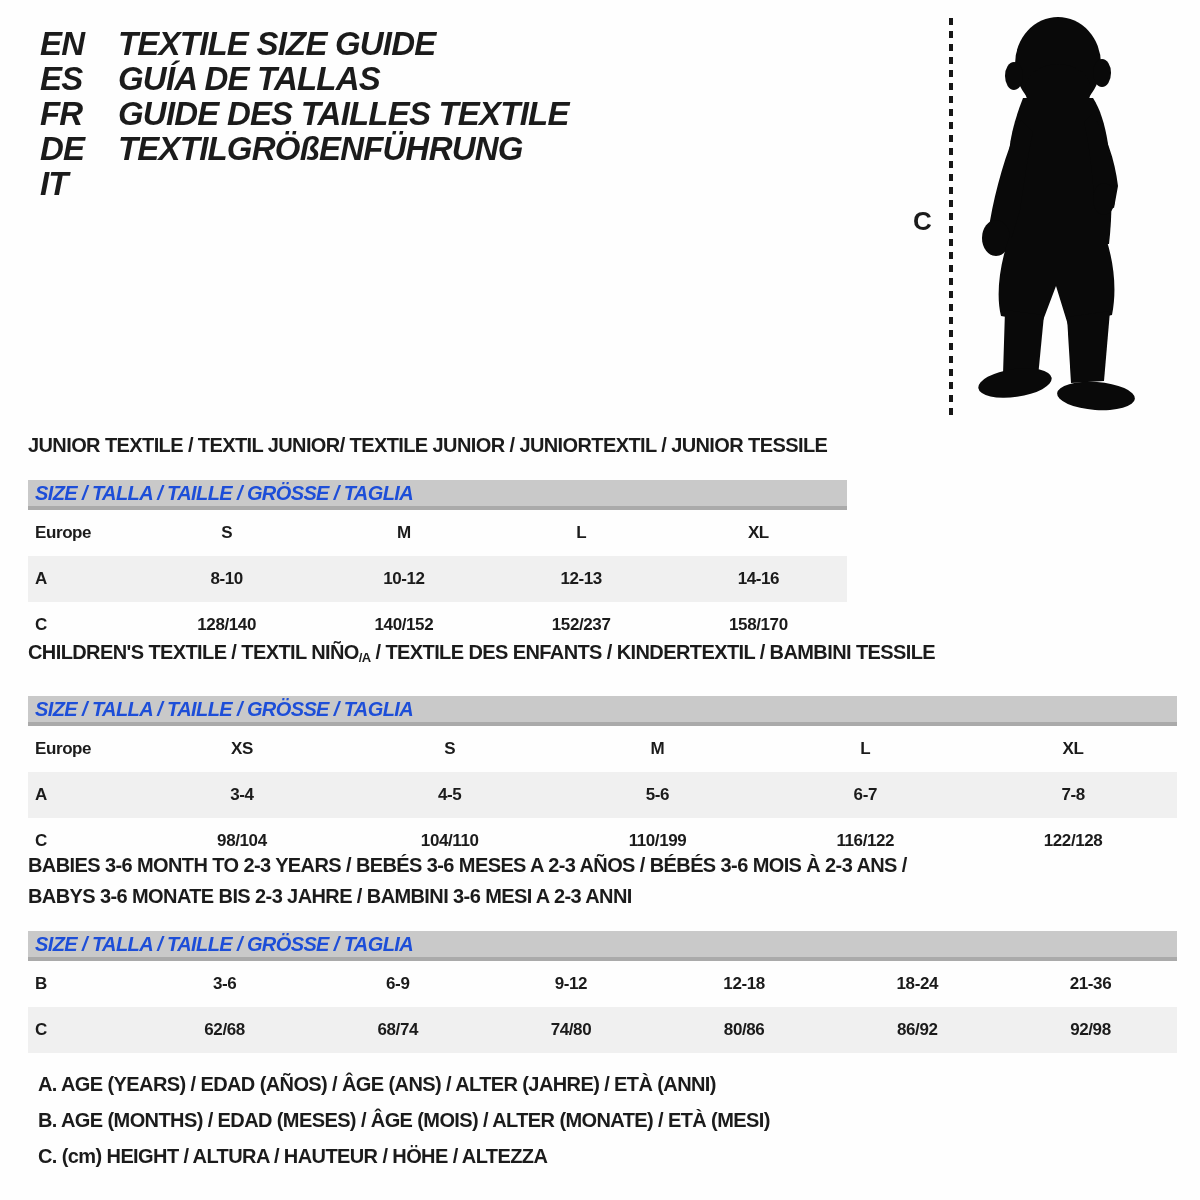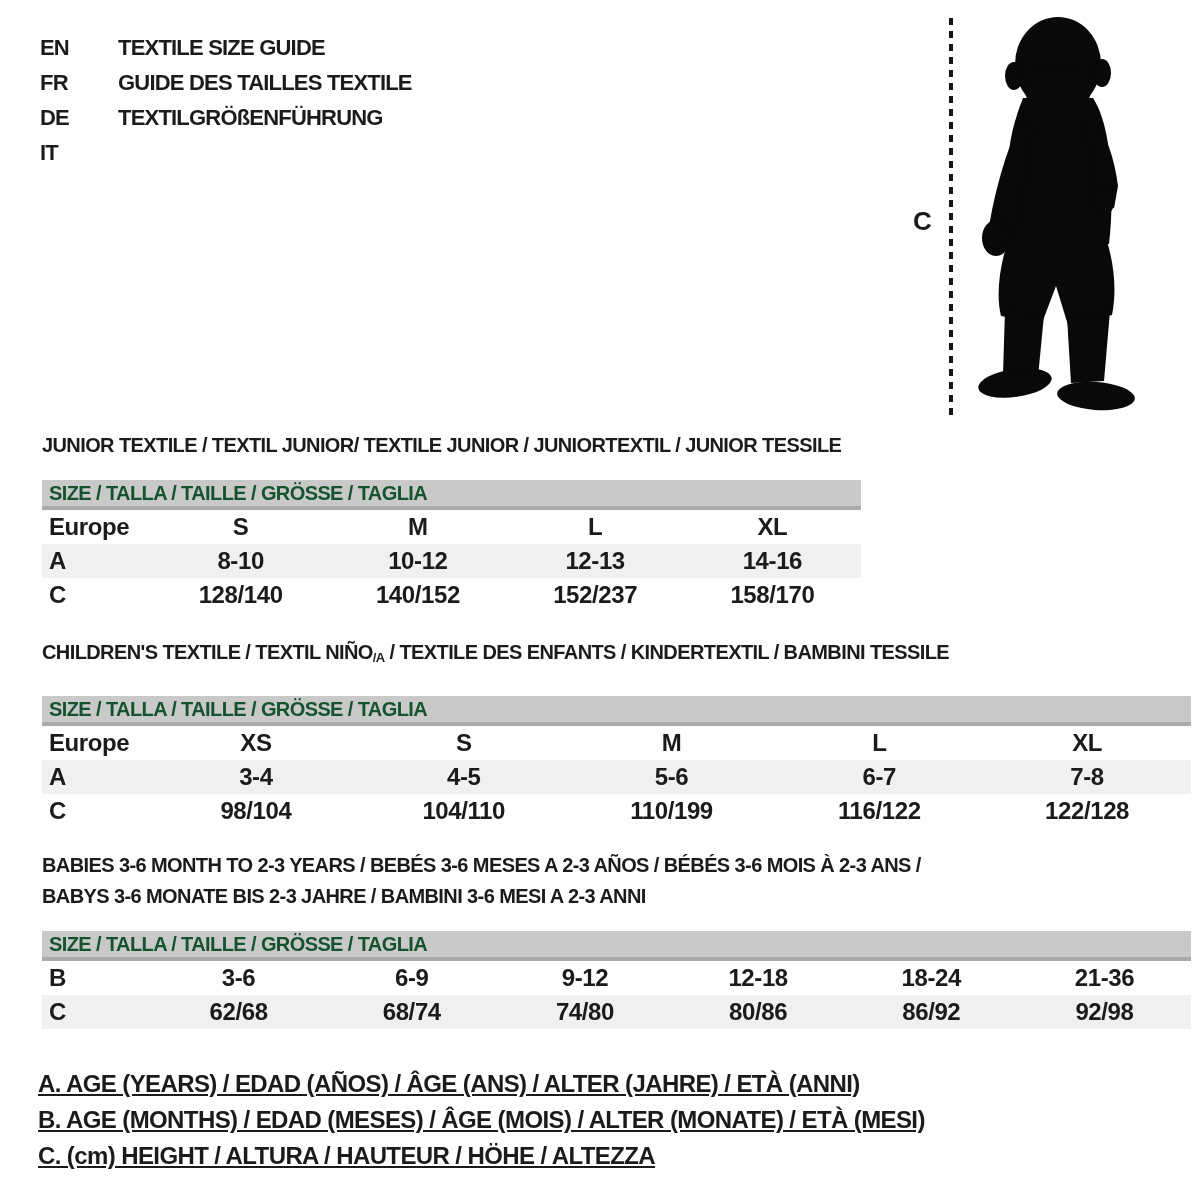--- a/index.html
+++ b/index.html
@@ -6,62 +6,66 @@
   body{
     width:1200px;height:1200px;background:#ffffff;
     font-family:"Liberation Sans", sans-serif;
     font-weight:bold;color:#1b1b1b;
     -webkit-font-smoothing:antialiased;
   }
   .page{position:relative;width:1200px;height:1200px;overflow:hidden;background:#fefefe;}
 
   
   .langs{position:absolute;left:40px;top:26px;}
-  .lang-row{display:flex;height:35px;align-items:flex-end;font-size:22px;letter-spacing:-0.8px;}
+  .lang-row{display:flex;height:35px;align-items:center;font-size:33px;letter-spacing:-0.8px;font-style:italic;}
   .lang-code{width:78px;}
   .lang-title{white-space:nowrap;}
 
   
   .dashline{
     position:absolute;left:949px;top:18px;width:4px;height:400px;
     background:repeating-linear-gradient(to bottom,#161616 0 7px,transparent 7px 13px);
   }
   .measure-label{position:absolute;left:913px;top:206px;font-size:26px;letter-spacing:-0.5px;}
   .silhouette{position:absolute;left:963px;top:14px;width:185px;height:405px;}
 
   
-  .section{position:absolute;left:42px;}
+  .section{position:absolute;left:28px;}
   .section-title{font-size:20px;letter-spacing:-0.6px;line-height:24px;white-space:nowrap;}
   .section-title .subscript{font-size:13px;vertical-align:-3px;}
   .size-bar{
     background:#c9c9c9;border-bottom:4px solid #aaaaaa;
     height:26px;line-height:27px;padding-left:7px;
-    font-size:20px;letter-spacing:-0.6px;color:#14532d;
+    font-size:20px;letter-spacing:-0.6px;color:#1d4ed8;font-style:italic;
   }
-  .trow{display:flex;height:34px;align-items:center;font-size:24px;letter-spacing:-0.4px;}
+  .trow{display:flex;height:46px;align-items:center;font-size:17px;letter-spacing:-0.4px;}
   .trow.shaded{background:#f0f0f0;}
   .tlabel{width:110px;padding-left:7px;box-sizing:border-box;}
   .tcell{flex:1;text-align:center;}
 
   
   .legend{position:absolute;left:38px;top:1066px;}
-  .legend-line{font-size:24px;letter-spacing:-0.6px;line-height:36px;white-space:nowrap;text-decoration:underline;}
+  .legend-line{font-size:20px;letter-spacing:-0.6px;line-height:36px;white-space:nowrap;}
 
   .w-junior{width:819px;}
   .w-wide{width:1149px;}
 </style>
 </head>
 <body>
 
 <div class="page">
 
   <div class="langs">
     <div class="lang-row">
       <span class="lang-code">EN</span>
       <span class="lang-title">TEXTILE SIZE GUIDE</span>
+    </div>
+    <div class="lang-row">
+      <span class="lang-code">ES</span>
+      <span class="lang-title">GUÍA DE TALLAS</span>
     </div>
     <div class="lang-row">
       <span class="lang-code">FR</span>
       <span class="lang-title">GUIDE DES TAILLES TEXTILE</span>
     </div>
     <div class="lang-row">
       <span class="lang-code">DE</span>
       <span class="lang-title">TEXTILGRÖßENFÜHRUNG</span>
     </div>
     <div class="lang-row">

